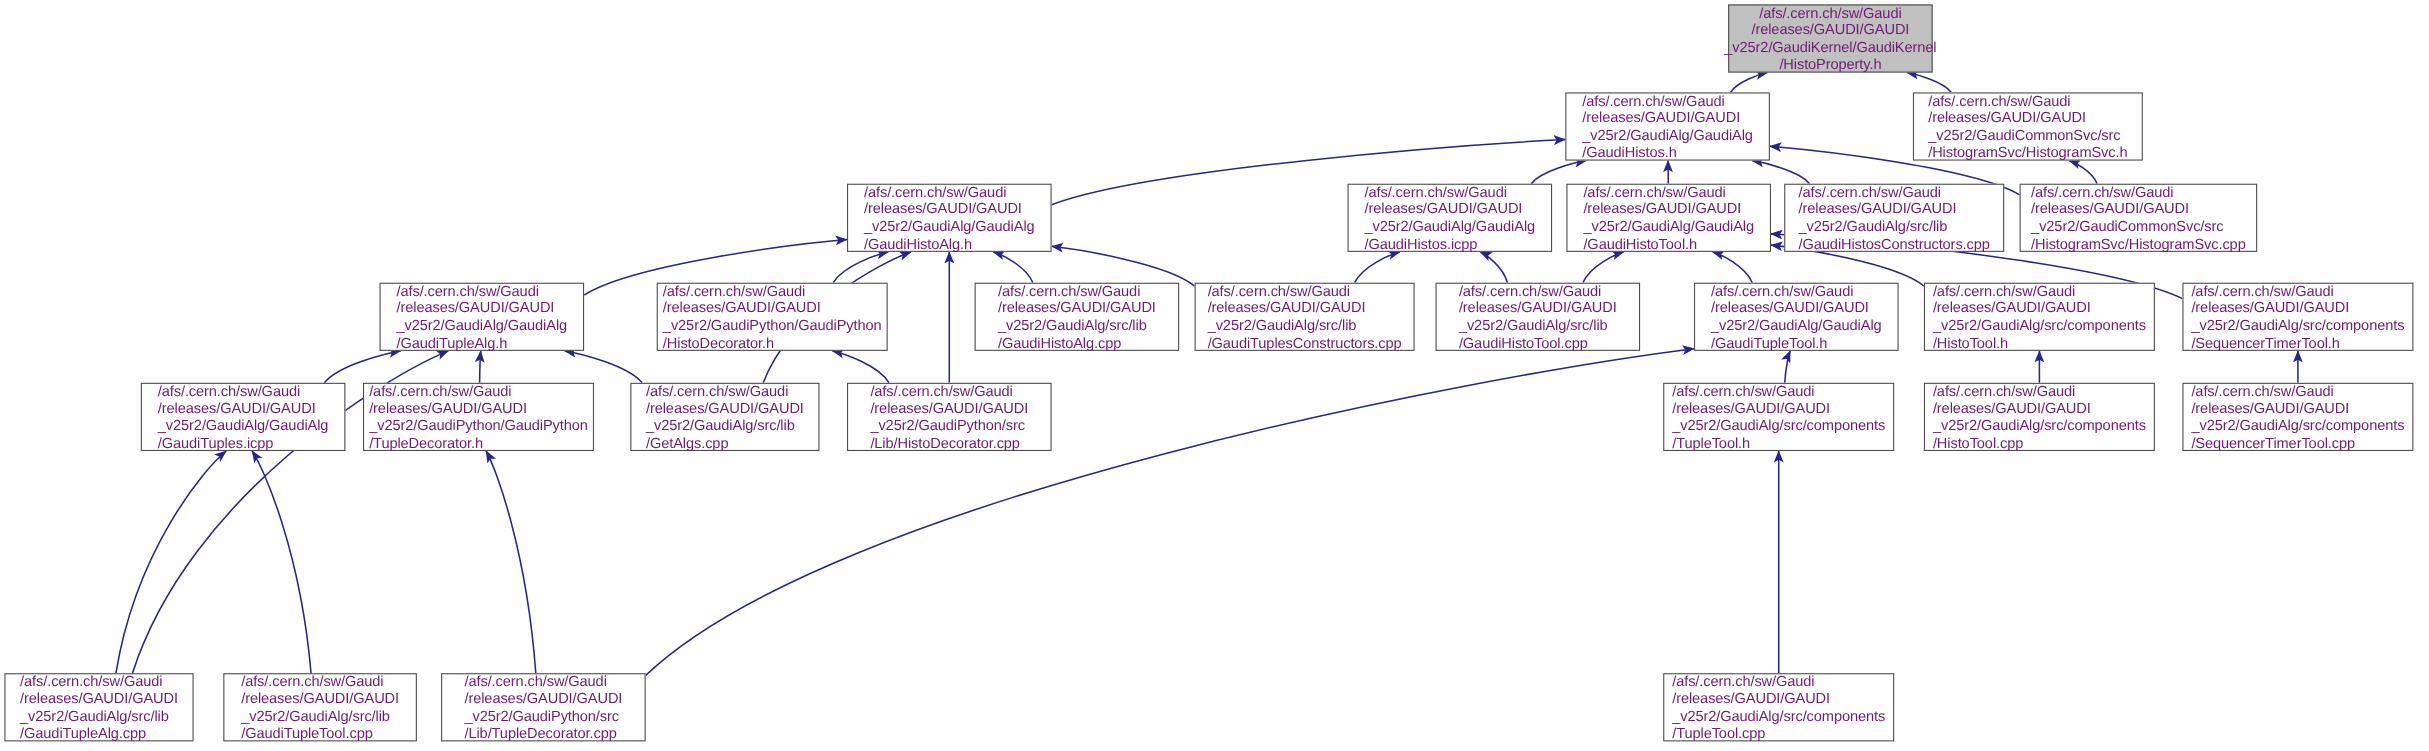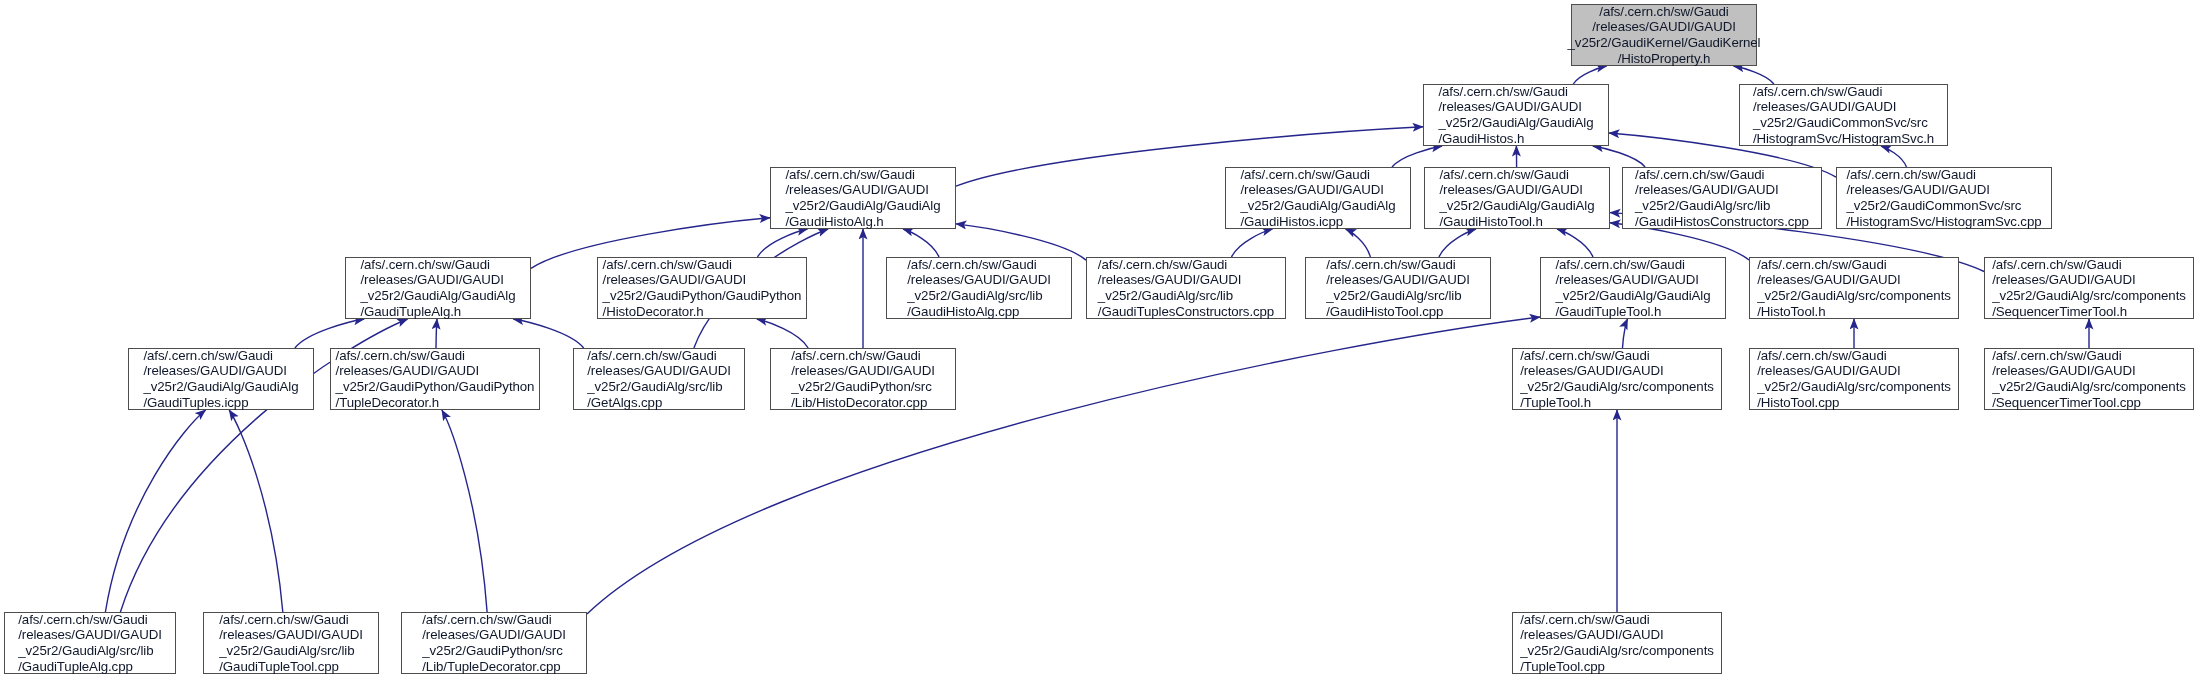--- a/index.html
+++ b/index.html
@@ -2,21 +2,21 @@
 <html><head>
 <meta charset="utf-8">
 <style>
   html,body{margin:0;padding:0;background:#ffffff;}
   #canvas{position:relative;width:2208px;height:683px;background:#ffffff;
           font-family:"Liberation Sans","DejaVu Sans",sans-serif;overflow:hidden;}
   svg.edges{position:absolute;left:0;top:0;width:2208px;height:683px;}
   .node{position:absolute;box-sizing:border-box;border:1px solid #4d4d4d;
         background:#ffffff;display:flex;align-items:center;justify-content:center;}
   .node.root{background:#c0c0c0;}
-  .node .lbl{font-size:13.3px;line-height:15.6px;color:#0f172a;text-align:center;
+  .node .lbl{font-size:13.3px;line-height:15.6px;color:#701a75;text-align:center;
              white-space:pre;letter-spacing:-0.1px;}
   .node .lbl.l{text-align:left;}
 </style>
 </head>
 <body>
 
 <div id="canvas">
   <svg class="edges" id="edge-layer" viewBox="0 0 2208 683" xmlns="http://www.w3.org/2000/svg">
     <defs>
       <marker id="ah" markerWidth="9" markerHeight="9" refX="7.5" refY="3.2" orient="auto" markerUnits="strokeWidth">

